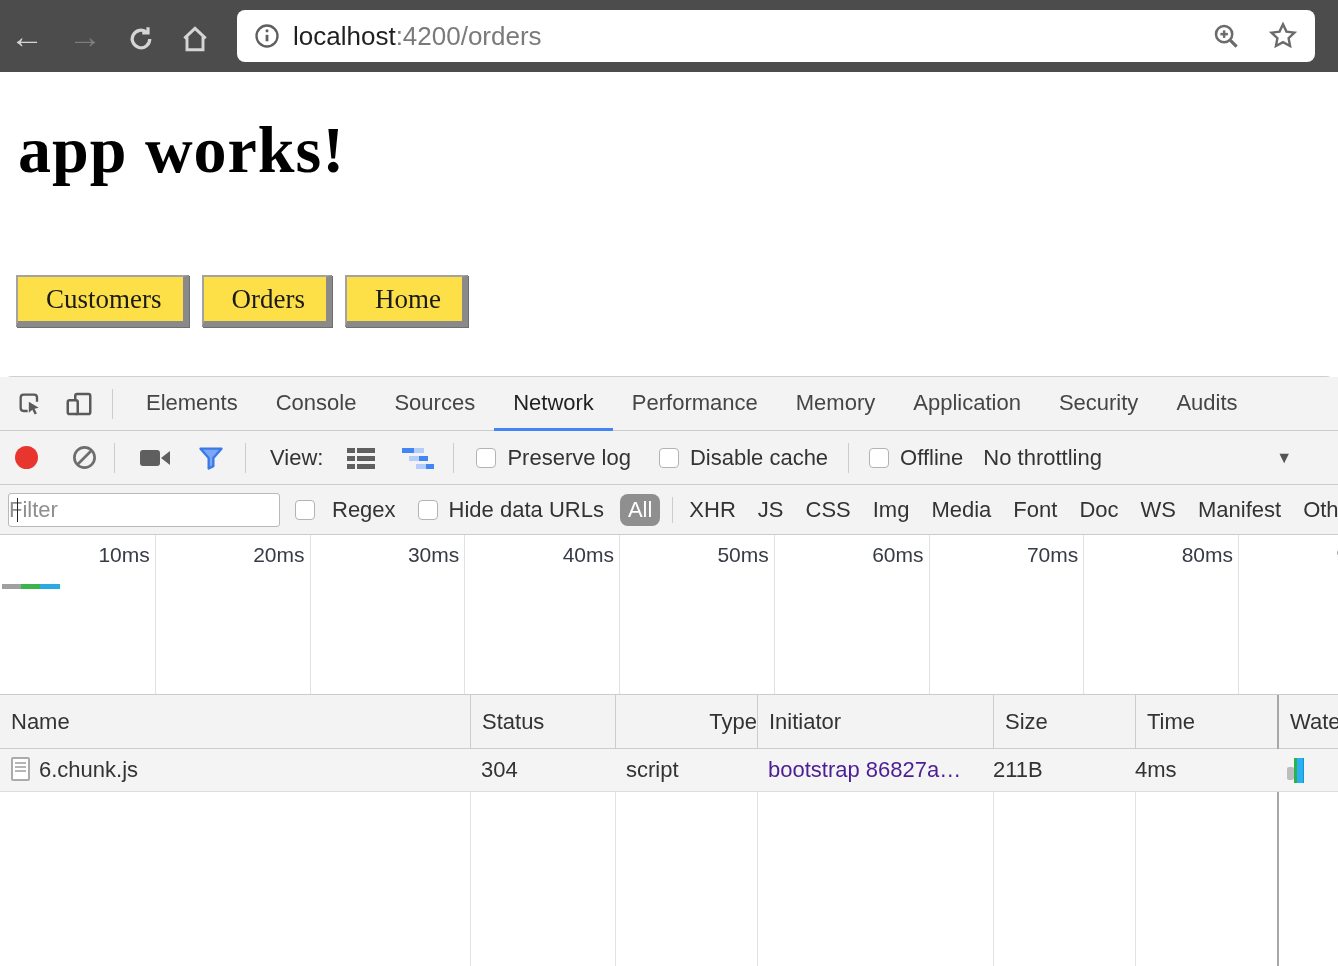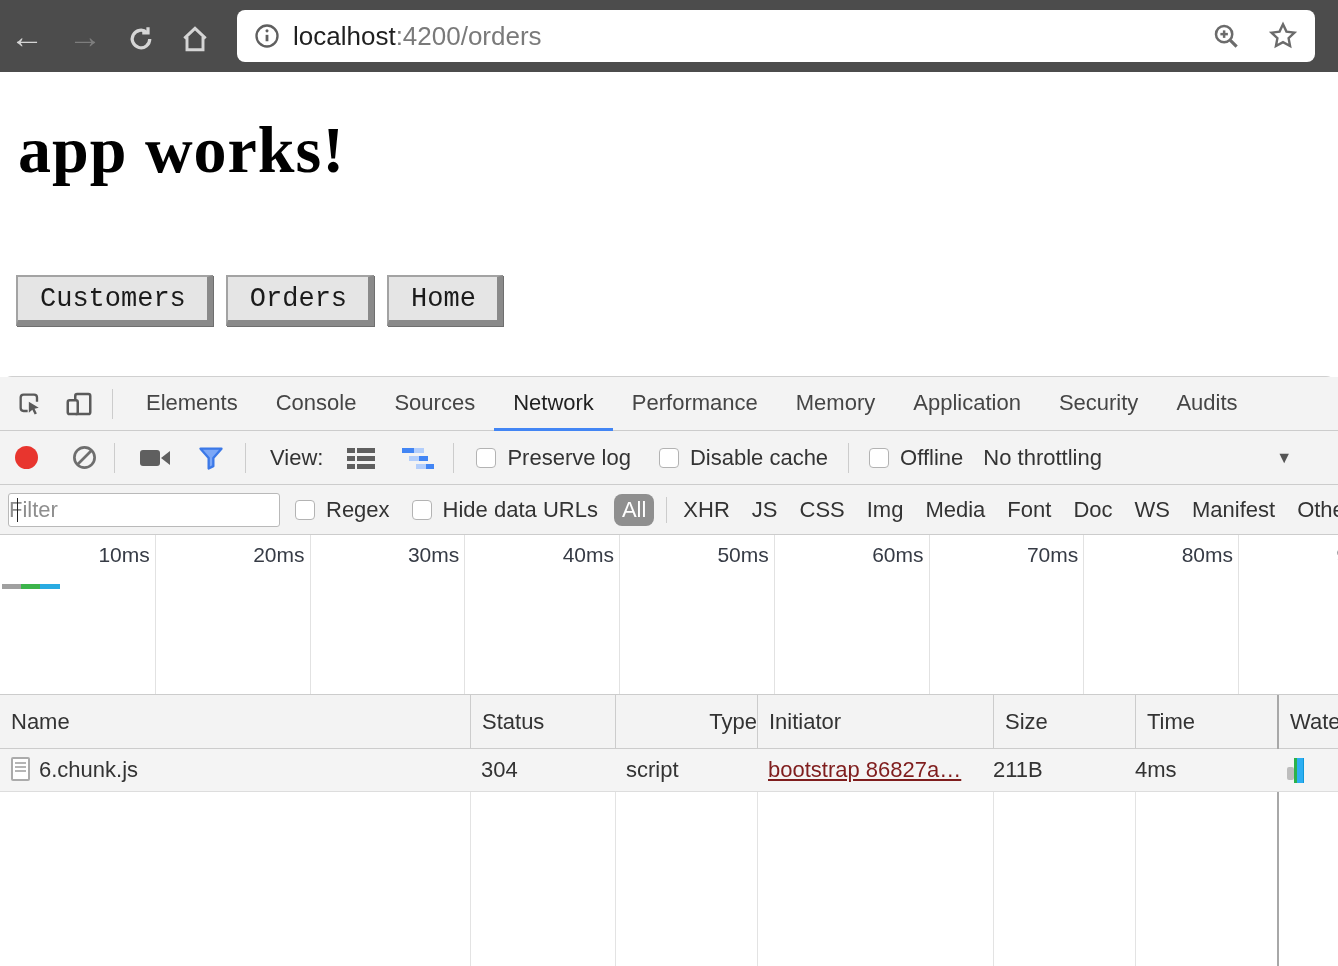--- a/index.html
+++ b/index.html
@@ -16,22 +16,22 @@
   .omnibox{position:absolute;left:237px;right:23px;top:10px;height:52px;background:#fff;border-radius:8px;display:flex;align-items:center;padding:0 16px;box-sizing:border-box;}
   .omnibox .url{font-size:26px;margin-left:12px;white-space:nowrap;color:#7a7a7a;}
   .omnibox .url b{color:#1f1f1f;font-weight:normal;}
   .omni-spacer{flex:1;}
   .omni-icon{color:#6b6b6b;margin-left:26px;display:flex;align-items:center;}
   
   .page-content{position:absolute;top:72px;left:0;width:1338px;height:304px;background:#fff;}
   .app-heading{position:absolute;left:18px;top:40px;margin:0;font-family:"Liberation Serif",serif;font-weight:bold;font-size:66px;color:#000;letter-spacing:1px;}
   .btn-row{position:absolute;left:16px;top:203px;display:flex;gap:13px;}
   .mac-btn{
-    background:#e5e5e5;color:#1b1b1b;font-family:Liberation Mono, monospace;font-size:27px;
-    padding:7px 21px 6px 22px;
+    background:#fde047;color:#1b1b1b;font-family:Liberation Serif, serif;font-size:27px;
+    padding:7px 21px 6px 28px;
     border-style:solid;border-color:#a3a3a3 #8a8a8a #8a8a8a #a3a3a3;border-width:2px 6px 6px 2px;
     box-shadow:1px 1px 0 #6f6f6f;
     cursor:pointer;
   }
   
   .devtools{position:absolute;top:376px;left:0;width:1338px;height:590px;background:#fff;border-top:1px solid #d0d0d0;box-sizing:border-box;color:#333;border-radius:12px;}
   .vsep{width:1px;height:30px;background:#ccc;flex:0 0 auto;}
   .dt-tabbar{height:54px;background:#f3f3f3;border-bottom:1px solid #ccc;display:flex;align-items:center;box-sizing:border-box;}
   .dt-icon{color:#5a5a5a;display:flex;align-items:center;flex:0 0 auto;}
   .tabs{display:flex;height:54px;margin-left:14px;}
@@ -61,21 +61,21 @@
   .hcell{position:absolute;top:0;height:54px;line-height:53px;font-size:22px;color:#333;padding-left:11px;box-sizing:border-box;border-left:1px solid #ccc;overflow:hidden;white-space:nowrap;}
   .hcell.first{border-left:none;}
   .hcell.divider,.colsep.divider{border-left:2px solid #a8a8a8;}
   .tbl-body{position:relative;height:217px;overflow:hidden;}
   .colsep{position:absolute;top:0;bottom:0;width:0;border-left:1px solid #e3e3e3;}
   .net-row{position:absolute;left:0;top:0;width:1338px;height:43px;background:#f4f4f4;border-bottom:1px solid #ddd;box-sizing:border-box;cursor:default;}
   .cell{position:absolute;top:0;height:42px;line-height:42px;font-size:22px;color:#333;padding-left:11px;box-sizing:border-box;white-space:nowrap;overflow:hidden;}
   .cell.right{text-align:left;padding-right:12px;padding-left:0;}
   .doc-icon{display:inline-block;width:15px;height:20px;background:#fff;border:2px solid #ababab;border-radius:2px;vertical-align:-4px;margin-right:9px;position:relative;}
   .doc-icon i{position:absolute;left:2px;right:2px;height:2px;background:#b5b5b5;}
-  .initiator-link{text-decoration:underline;color:#7f1d1d;}
+  .initiator-link{color:#4c1d95;}
   .wf-wrap{position:absolute;top:9px;display:flex;align-items:center;}
   .wf-gray{width:7px;height:13px;background:#bdbdbd;border-radius:2px;margin-top:5px;}
   .wf-bar{width:10px;height:25px;background:#2caef2;border-left:3px solid #2bb24c;border-right:1px solid #0f98d8;box-sizing:border-box;}
 </style>
 </head>
 <body>
 
 <div class="browser-bar">
   <div class="nav-btn" style="margin-left:6px">←</div>
   <div class="nav-btn disabled" style="margin-left:16px">→</div>
@@ -206,21 +206,21 @@
     <span class="lbl" style="margin-left:20px">No throttling</span>
     <span class="drop-arrow">▼</span>
   </div>
 
   <div class="dt-filterbar">
     <div class="filter-wrap">
       <input class="filter-input" type="text" placeholder="Filter" style="">
       <div class="caret"></div>
     </div>
     <div class="checkbox" style="margin-left:15px"></div>
-    <span class="lbl" style="margin-left:11px">Regex</span>
+    <span class="lbl" style="margin-left:17px">Regex</span>
     <div class="checkbox" style="margin-left:22px"></div>
     <span class="lbl" style="margin-left:11px">Hide data URLs</span>
     <div style="display:flex;align-items:center;" id="pill-slot">
         <div class="pill">All</div>
       </div>
     <div class="vsep" style="margin-left:12px;height:26px"></div>
     <div class="type-list">
         <div class="type-item">XHR</div>
         <div class="type-item">JS</div>
         <div class="type-item">CSS</div>

